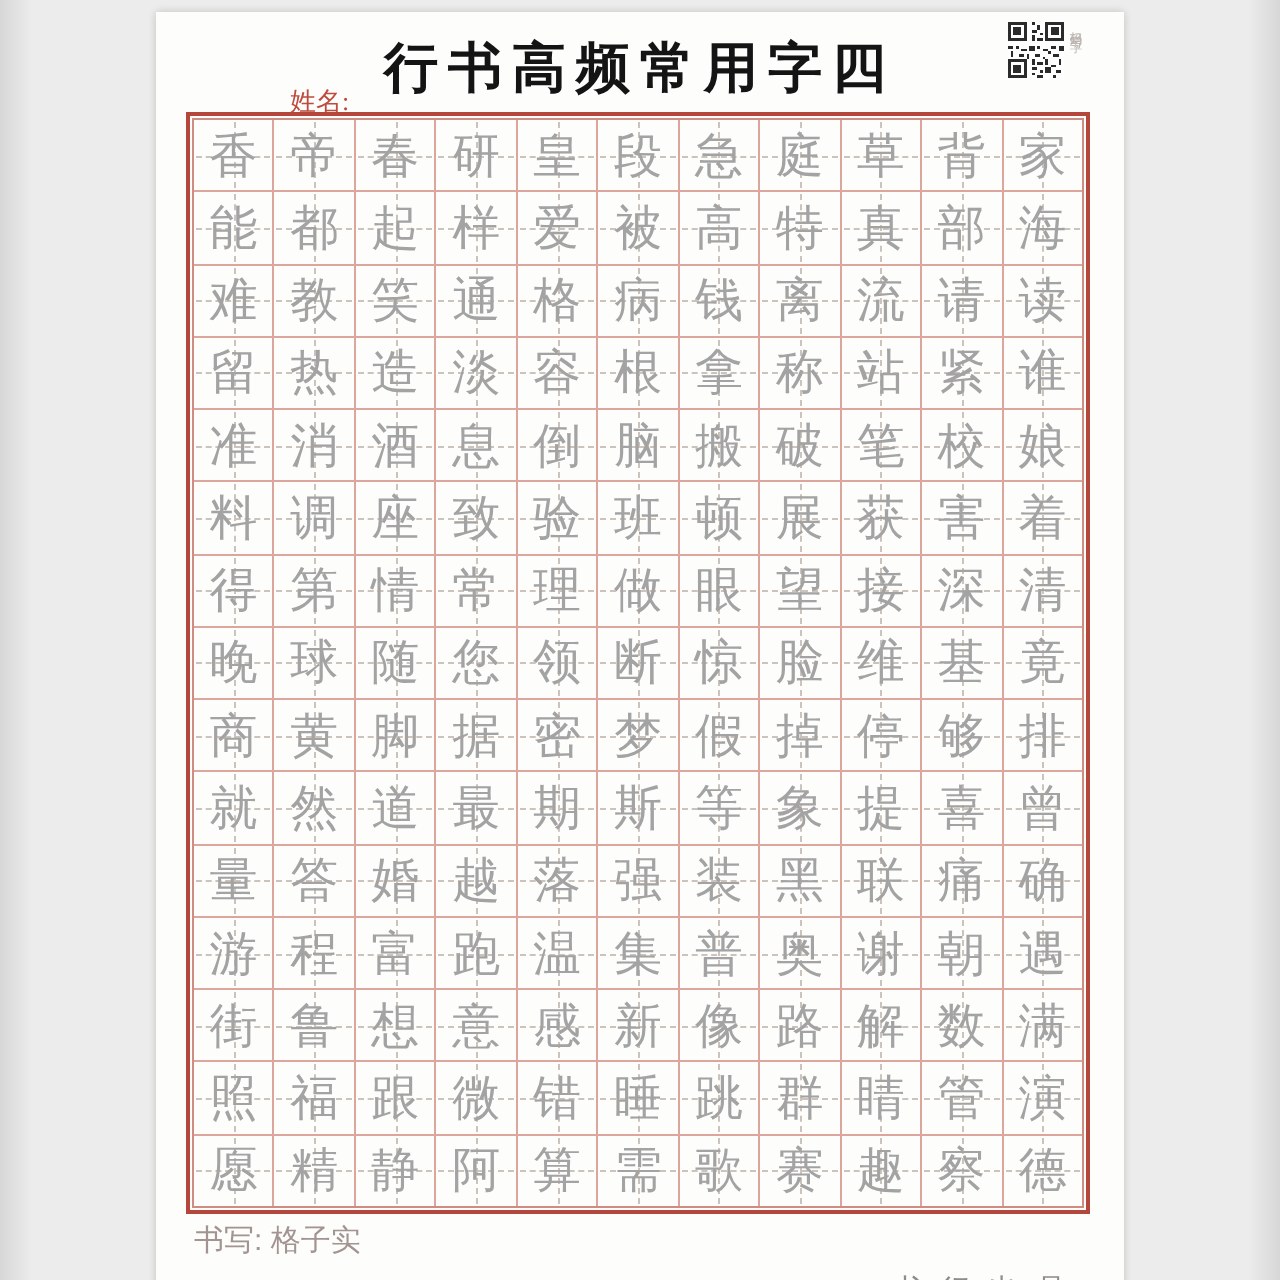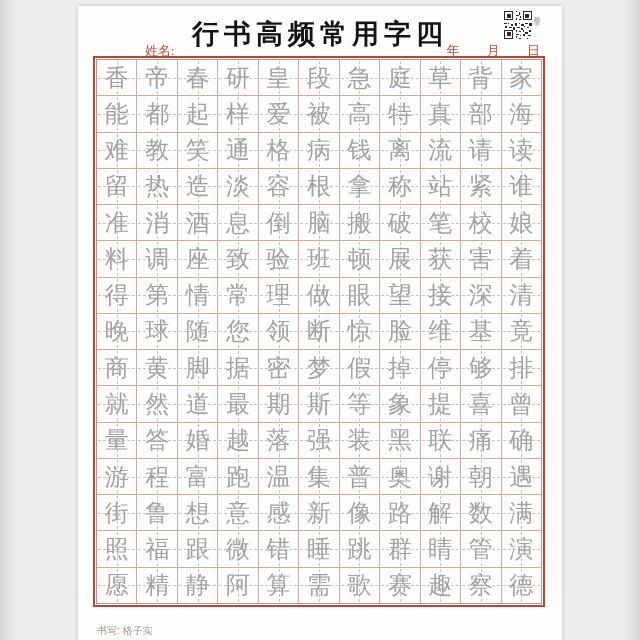--- a/index.html
+++ b/index.html
@@ -46,22 +46,22 @@
   .cell::after{
     content:"";position:absolute;top:1px;bottom:1px;left:50%;
     border-left:1px dashed #ccc3bc;
   }
   .ch{
     position:absolute;inset:0;display:flex;align-items:center;justify-content:center;
     font-size:24px;color:#a3a3a3;z-index:2;
     font-family:"Liberation Serif","DejaVu Serif",serif;
   }
   .footer{
-    position:absolute;left:19px;right:20px;bottom:8px;height:12px;
-    font-size:10px;font-family:"Liberation Sans",sans-serif;
+    position:absolute;left:19px;right:20px;bottom:21px;height:12px;
+    font-size:15px;font-family:"Liberation Sans",sans-serif;
   }
   .footer-left{position:absolute;left:0;top:0;color:#a29491;}
   .footer-right{position:absolute;right:0;top:0;color:#8f8b88;letter-spacing:9px;margin-top:25px;}
 </style>
 </head>
 <body>
 
 <div class="sheet">
 
   <div class="title">行书高频常用字四</div>
@@ -112,25 +112,20 @@
         <rect x="9" y="19" width="1" height="1"></rect>
           <rect x="11" y="20" width="2" height="1"></rect>
           <rect x="17" y="20" width="1" height="1"></rect>
       </g>
     </svg>
     <span class="qr-caption">扫码学写字</span>
   </div>
 
   <div class="name-row">
     <span class="name-label">姓名:</span>
-    <span class="date-labels">
-      <span>年</span>
-      <span>月</span>
-      <span>日</span>
-    </span>
   </div>
 
   <div class="grid-outer">
     <div class="grid">
         <div class="cell">
           <span class="ch">香</span>
         </div>
         <div class="cell">
           <span class="ch">帝</span>
         </div>

